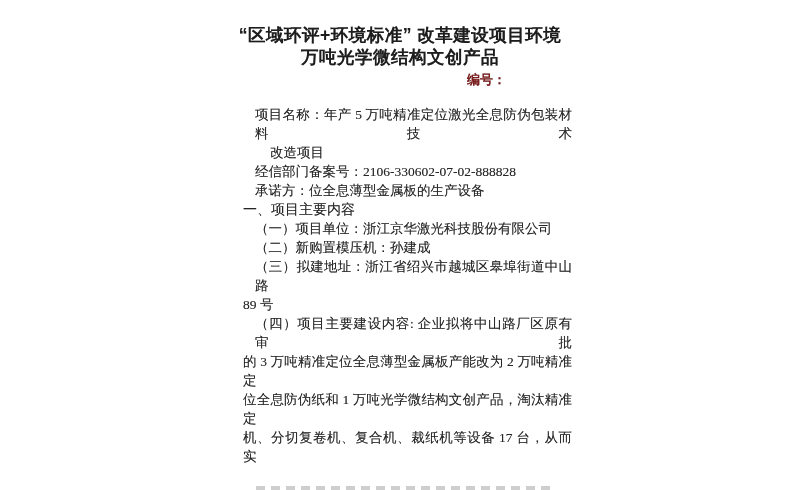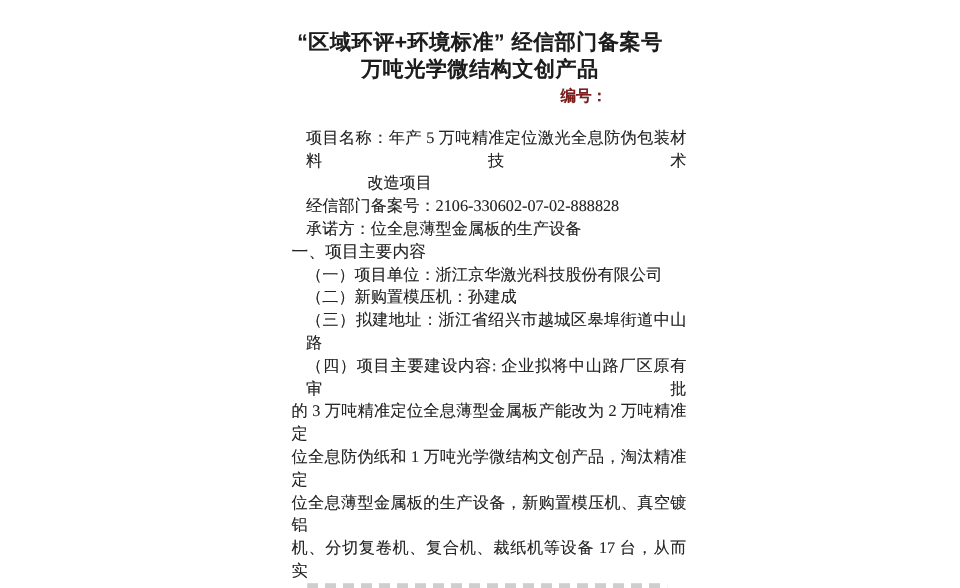--- a/index.html
+++ b/index.html
@@ -52,21 +52,21 @@
     line-height: 19px;
     color: #262626;
     text-shadow: 0 0 0.5px rgba(40,40,40,0.4);
   }
   .line { white-space: nowrap; }
   
   .line.p1 { margin-left: 17px; }
   
   .line.w  { margin-left: 5px; }
   
-  .line.c  { margin-left: 68px; font-family: Liberation Serif, serif; }
+  .line.c  { margin-left: 32px; font-family: Liberation Serif, serif; }
   
   .line.h  {
     margin-left: 5px;
     font-family: "Liberation Sans", "DejaVu Sans", sans-serif;
     font-weight: 400;
     font-size: 14px;
   }
   
   .line.j {
     white-space: normal;
@@ -90,37 +90,37 @@
     );
     filter: blur(0.6px);
   }
 </style>
 </head>
 <body>
 
 <div class="page">
 
   <div class="title-block">
-    <div>“区域环评+环境标准” 经信部门备案号</div>
+    <div>“区域环评+环境标准” 改革建设项目环境</div>
     <div>万吨光学微结构文创产品</div>
   </div>
 
   <div class="serial-label">编号：</div>
 
   <div class="doc-body" id="doc-body">
       <div class="line p1 j">项目名称：年产 5 万吨精准定位激光全息防伪包装材料技术</div>
       <div class="line c">改造项目</div>
       <div class="line p1">经信部门备案号：2106-330602-07-02-888828</div>
       <div class="line p1">承诺方：位全息薄型金属板的生产设备</div>
       <div class="line h">一、项目主要内容</div>
       <div class="line p1">（一）项目单位：浙江京华激光科技股份有限公司</div>
       <div class="line p1">（二）新购置模压机：孙建成</div>
       <div class="line p1 j">（三）拟建地址：浙江省绍兴市越城区皋埠街道中山路</div>
+      <div class="line w">89 号</div>
       <div class="line p1 j">（四）项目主要建设内容: 企业拟将中山路厂区原有审批</div>
       <div class="line w j">的 3 万吨精准定位全息薄型金属板产能改为 2 万吨精准定</div>
       <div class="line w j">位全息防伪纸和 1 万吨光学微结构文创产品，淘汰精准定</div>
-      <div class="line w j">位全息薄型金属板的生产设备，新购置模压机、真空镀铝</div>
       <div class="line w j">机、分切复卷机、复合机、裁纸机等设备 17 台，从而实</div>
     </div>
 
   <div class="cutoff-hint"></div>
 
 </div>
 
 </body></html>

